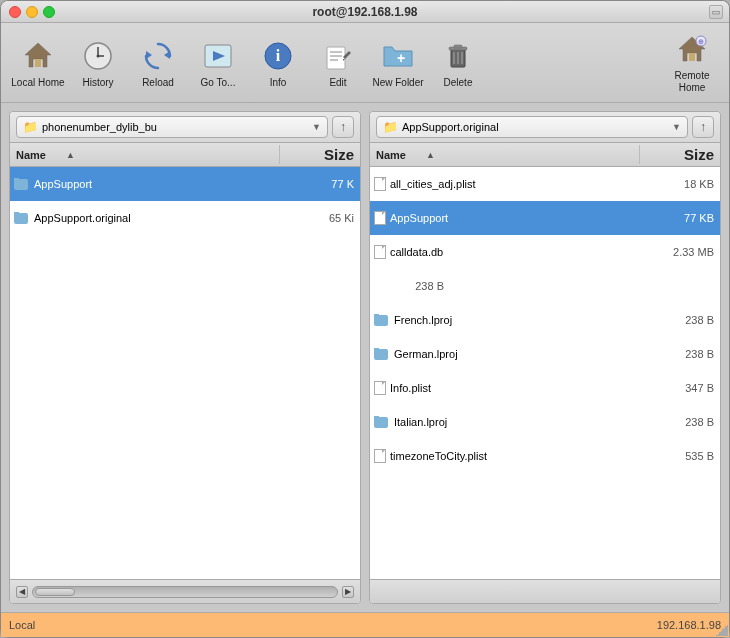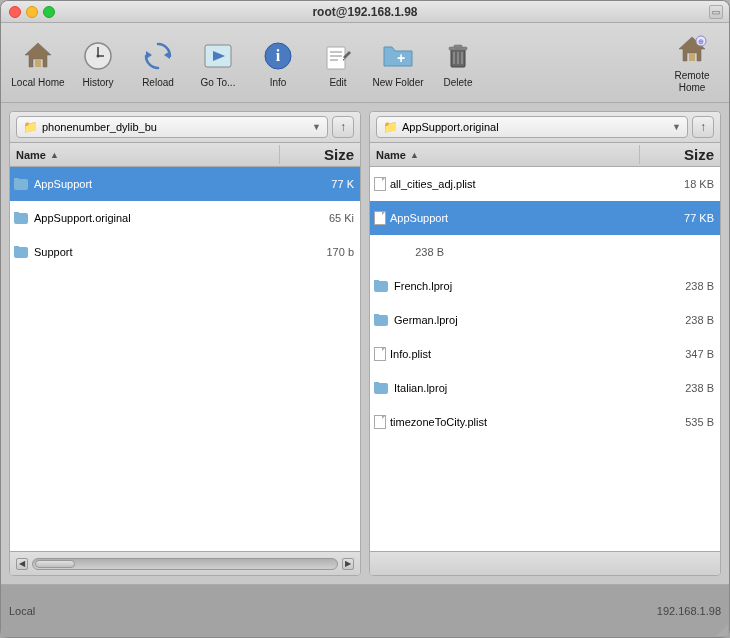--- a/index.html
+++ b/index.html
@@ -195,21 +195,21 @@
 
     .col-name {
       flex: 1;
       padding: 1px 6px;
       font-size: 11px;
       font-weight: bold;
       color: #222;
       border-right: 1px solid #bbb;
       display: flex;
       align-items: center;
-      gap: 4px;
+      gap: 20px;
     }
 
     .col-size {
       width: 80px;
       padding: 1px 6px;
       font-size: 15px;
       font-weight: bold;
       color: #222;
       text-align: right;
     }
@@ -289,23 +289,23 @@
       border-radius: 2px;
       display: flex;
       align-items: center;
       justify-content: center;
       font-size: 8px;
       cursor: pointer;
       color: #444;
     }
 
     .status-bar {
-      background: #a3a3a3;
+      background: #fdba74;
       border-top: 1px solid #aaa;
-      padding: 20px 8px;
+      padding: 6px 8px;
       display: flex;
       justify-content: space-between;
       font-size: 11px;
       color: #444;
     }
 
     .folder-icon-sm {
       display: inline-block;
       width: 14px;
       height: 11px;
@@ -515,27 +515,20 @@
       </div>
       <div class="file-size">77 K</div>
     </div>
             <div class="file-row">
       <div class="file-name-cell">
         <div class="folder-icon-sm"></div>
         <span>AppSupport.original</span>
       </div>
       <div class="file-size">65 Ki</div>
     </div>
-            <div class="file-row">
-      <div class="file-name-cell">
-        <div class="folder-icon-sm"></div>
-        <span>Support</span>
-      </div>
-      <div class="file-size">170 b</div>
-    </div>
           </div>
       </div>
 
       <div class="panel-footer">
         <div class="scroll-btn">◀</div>
         <div class="scrollbar-track">
           <div class="scrollbar-thumb"></div>
         </div>
         <div class="scroll-btn">▶</div>
       </div>
@@ -570,20 +563,27 @@
       <div class="file-size">18 KB</div>
     </div>
             <div class="file-row selected">
       <div class="file-name-cell">
         <div class="file-icon-sm"></div>
         <span>AppSupport</span>
       </div>
       <div class="file-size">77 KB</div>
     </div>
             <div class="file-row">
+      <div class="file-name-cell">
+        <div class="file-icon-sm"></div>
+        <span>calldata.db</span>
+      </div>
+      <div class="file-size">2.33 MB</div>
+    </div>
+            <div class="file-row">
       <div class="file-size">238 B</div>
     </div>
             <div class="file-row">
       <div class="file-name-cell">
         <div class="folder-icon-sm"></div>
         <span>French.lproj</span>
       </div>
       <div class="file-size">238 B</div>
     </div>
             <div class="file-row">

